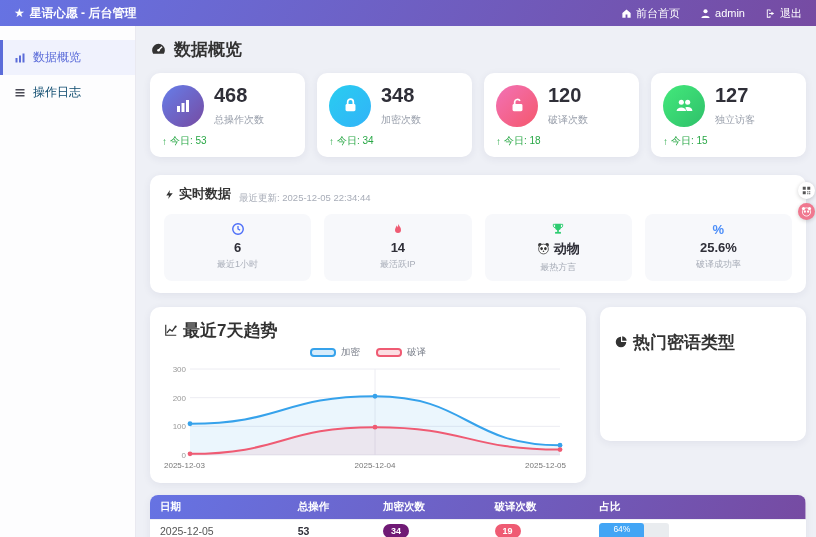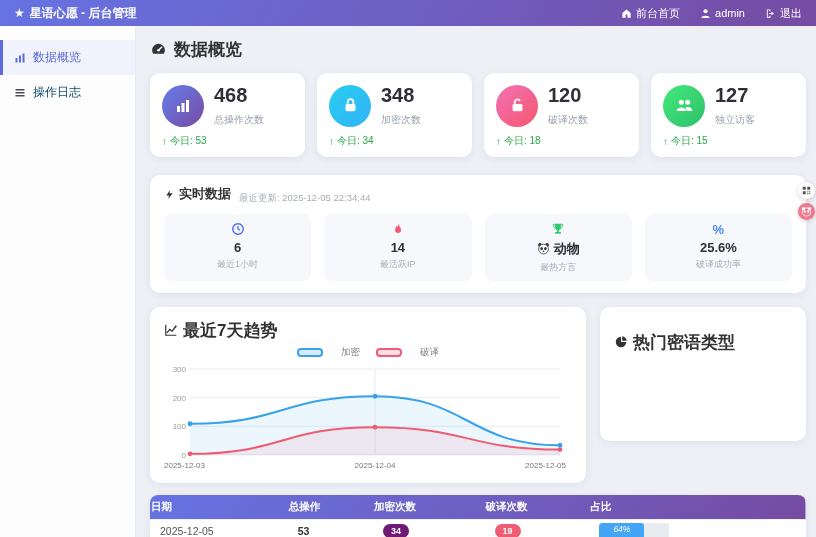--- a/index.html
+++ b/index.html
@@ -50,36 +50,36 @@
   .rt-ic { height:15px; display:flex; align-items:center; justify-content:center; margin-bottom:3px; }
   .rt-value { font-size:13px; font-weight:bold; color:#2f2f38; display:flex; align-items:center; justify-content:center; gap:4px; }
   .rt-label { font-size:9px; color:#a8adb8; margin-top:3px; }
   .pct-glyph { color:#4b8df8; font-weight:bold; font-size:13px; }
 
   
   .charts-row { display:grid; grid-template-columns:1fr 206px; gap:14px; align-items:start; margin-bottom:12px; }
   .trend-card { padding:12px 14px 8px; }
   .panel-title { font-size:17px; font-weight:bold; color:#333; display:flex; align-items:center; gap:5px; }
   .legend { display:flex; justify-content:center; gap:16px; margin:4px 0 2px; }
-  .legend-item { display:flex; align-items:center; gap:18px; font-size:9.5px; color:#7a7f8a; }
+  .legend-item { display:flex; align-items:center; gap:5px; font-size:9.5px; color:#7a7f8a; }
   .legend-swatch { width:26px; height:9px; border-radius:4px; border:2px solid #999; }
   .pie-card { padding:24px 14px; height:134px; }
 
   
   .table-card { border-radius:8px; overflow:hidden; box-shadow:0 2px 8px rgba(40,40,90,.07); }
   table { width:100%; border-collapse:collapse; table-layout:fixed; background:#fff; }
   thead tr { background:linear-gradient(120deg,#6673e3 0%,#764ba2 100%); }
-  th { color:#fff; font-size:10.5px; font-weight:bold; text-align:left; padding:5px 1px; }
+  th { color:#fff; font-size:10.5px; font-weight:bold; text-align:left; padding:5px 10px; }
   td { font-size:10.5px; color:#555; padding:3px 10px; border-top:1px solid #f0f0f4; }
   .td-total { font-weight:bold; color:#2f2f38; }
   .badge { display:inline-block; min-width:26px; text-align:center; padding:2px 7px; border-radius:10px;
     color:#fff; font-size:9px; font-weight:bold; }
   .badge-blue { background:#701a75; }
   .badge-red { background:#ef5b73; }
-  .track { width:70px; height:16px; background:#e9ecef; border-radius:3px; overflow:hidden;font-style:italic; }
+  .track { width:70px; height:16px; background:#e9ecef; border-radius:3px; overflow:hidden; }
   .fill { height:100%; background:#42a5f5; color:#fff; font-size:8.5px; text-align:center; line-height:12px; border-radius:3px; }
 
   
   .float-btn { position:absolute; right:1px; width:17px; height:17px; border-radius:50%;
     display:flex; align-items:center; justify-content:center; cursor:pointer; box-shadow:0 1px 4px rgba(0,0,0,.18); }
   .float-white { top:156px; background:#fff; }
   .float-pink { top:177px; background:#f0788f; }
 </style>
 </head>
 <body>

